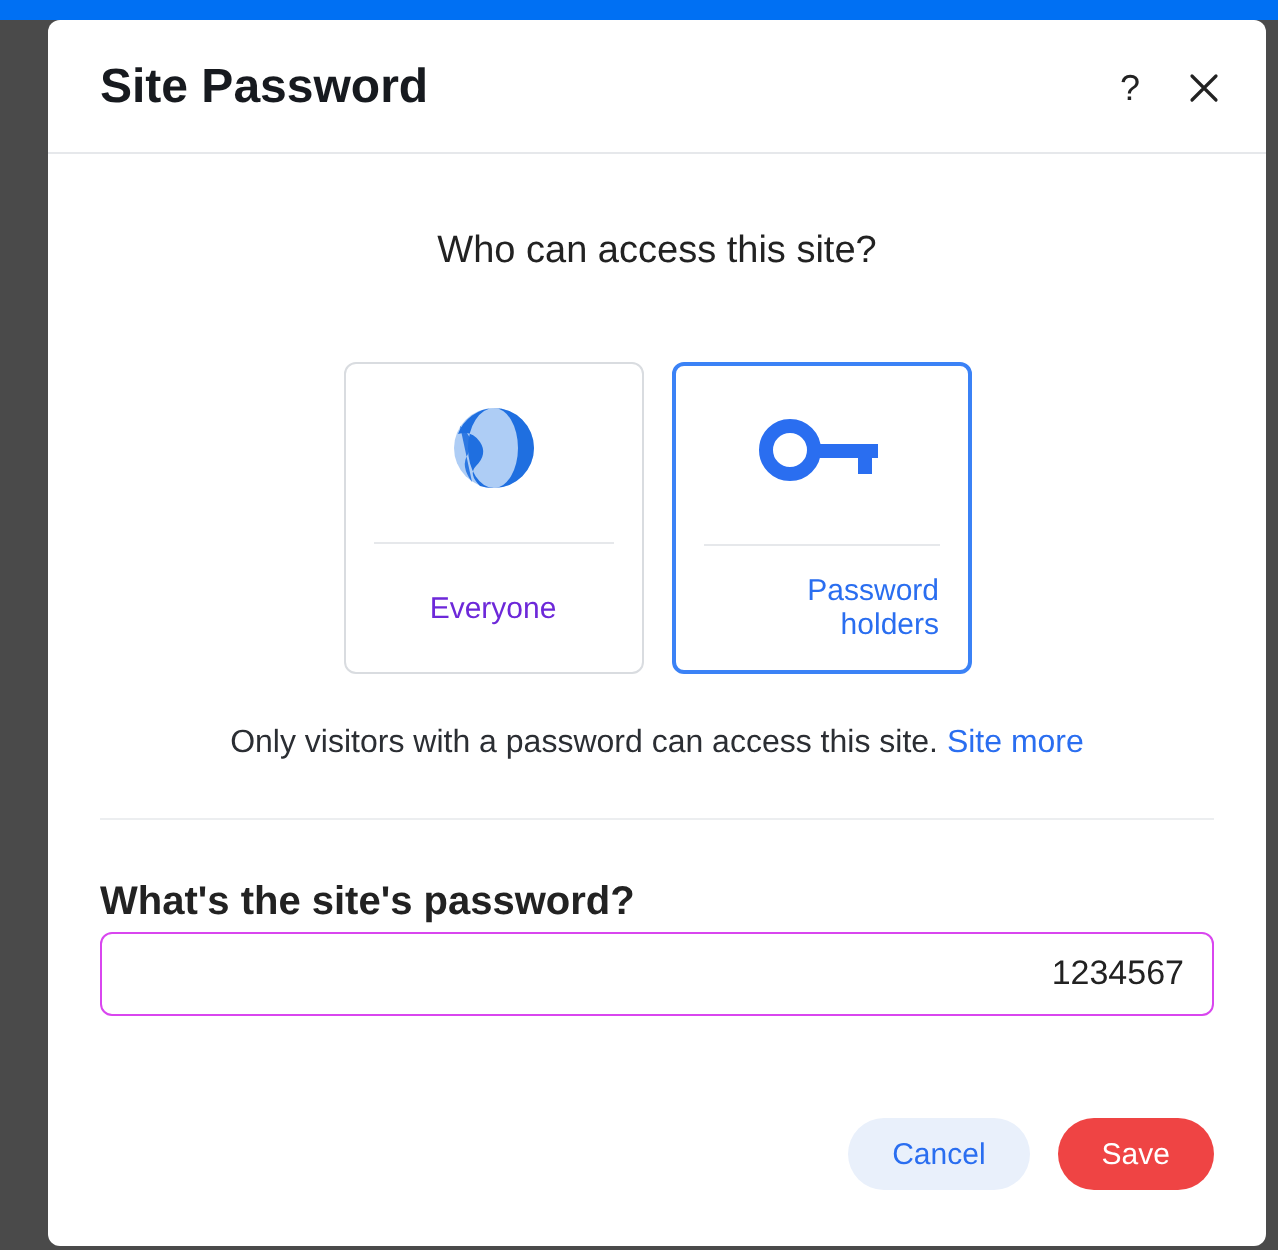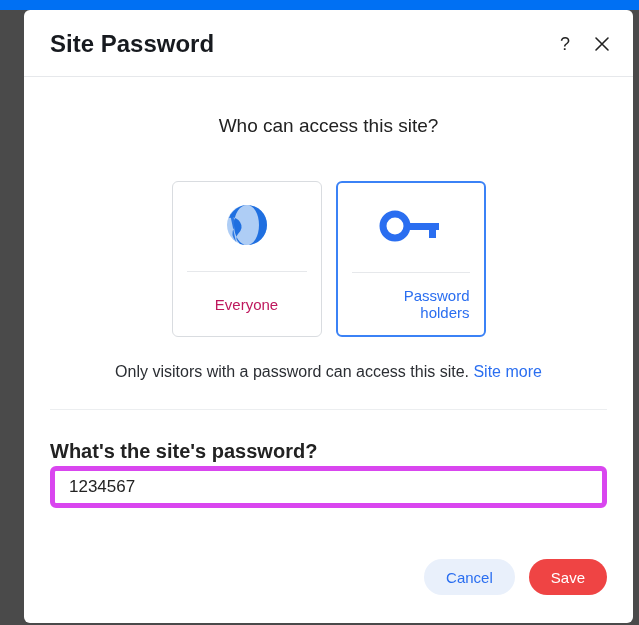--- a/index.html
+++ b/index.html
@@ -107,21 +107,21 @@
       align-items: center;
       justify-content: center;
       border-bottom: 1px solid #e6e8eb;
     }
     .option-label {
       flex: 1;
       display: flex;
       align-items: center;
       justify-content: center;
       font-size: 15px;
-      color: #be185d;
+      color: #6d28d9;
     }
     .option-card.selected .option-label {
       color: #2a6ef0;
     }
     .description {
       text-align: center;
       font-size: 16px;
       color: #2b2e33;
       padding-bottom: 28px;
       border-bottom: 1px solid #eceef0;
@@ -136,26 +136,27 @@
     }
     .field-label {
       font-size: 20px;
       color: #222;
       margin-bottom: 3px;
       font-weight: bold;
     }
     .password-input {
       width: 100%;
       height: 42px;
-      border: 5px solid #d946ef;
+      border: 1px solid #d946ef;
       border-radius: 6px;
       padding: 0 14px;
       font-size: 17px;
       color: #222;
       outline: none;
+      text-align: right;
     }
     .dialog-footer {
       display: flex;
       justify-content: flex-end;
       gap: 14px;
       padding: 0 26px 28px 26px;
       margin-top: auto;
     }
     .btn {
       height: 36px;

